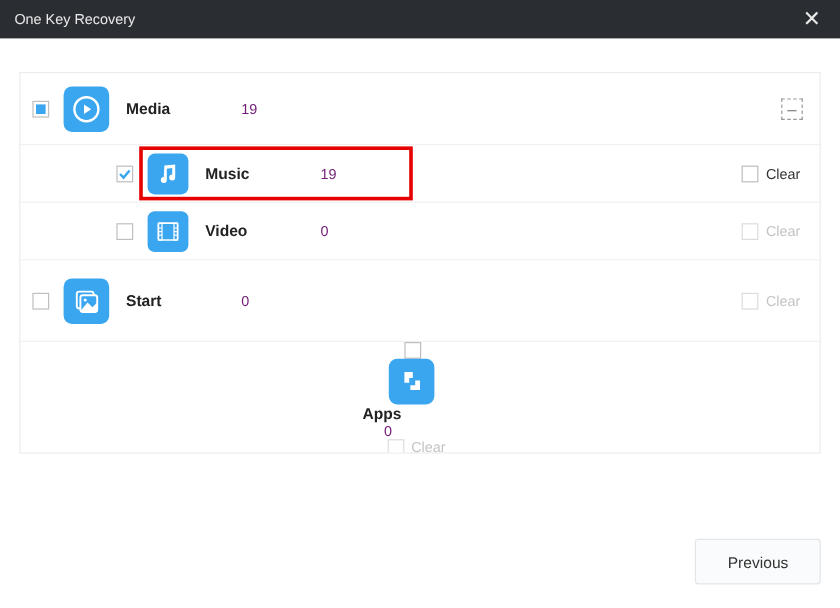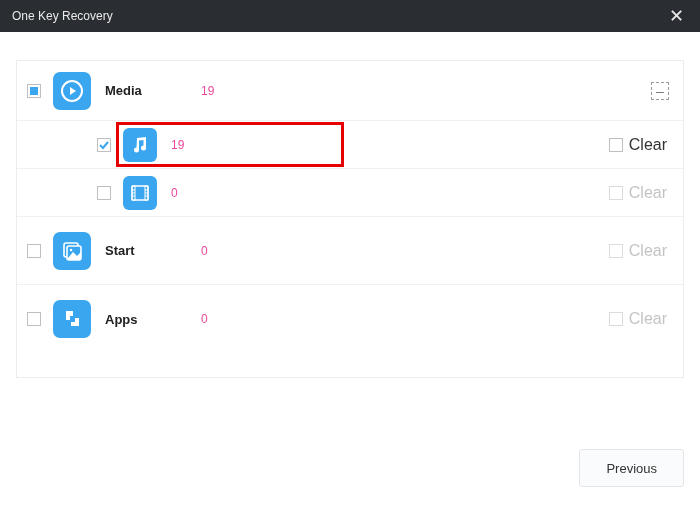--- a/index.html
+++ b/index.html
@@ -42,21 +42,21 @@
   }
   .row {
     display: flex;
     align-items: center;
     height: 60px;
     border-bottom: 1px solid #f0f0f0;
     padding: 0 10px 0 10px;
     position: relative;
   }
   .row.sub { padding-left: 10px; height: 48px; }
-  .row:last-child { border-bottom: none; }
+  .row:last-child { border-bottom: none; flex-direction: column; }
 
   .chk {
     width: 14px; height: 14px;
     border: 1px solid #bfbfbf;
     background: #fff;
     display: inline-flex;
     align-items: center; justify-content: center;
     margin-right: 12px;
     cursor: pointer;
     flex-shrink: 0;
@@ -80,42 +80,42 @@
   .icon-box svg { display: block; }
 
   .label {
     font-size: 13px;
     font-weight: 700;
     color: #222;
     width: 96px;
   }
   .count {
     font-size: 12px;
-    color: #ec4899;
+    color: #701a75;
     width: 60px;
     text-align: left;
   }
   .row .flex { flex: 1; }
 
   .collapse-box {
     width: 18px; height: 18px;
     border: 1px dashed #9a9a9a;
     display: inline-flex;
     align-items: center; justify-content: center;
     font-size: 14px;
     color: #7a7a7a;
     cursor: pointer;
     margin-right: 4px;
     line-height: 1;
   }
 
   .clear {
     display: inline-flex;
     align-items: center;
-    font-size: 16px;
+    font-size: 12px;
     color: #333;
     cursor: pointer;
     margin-right: 6px;
   }
   .clear .chk { margin-right: 6px; }
   .clear.disabled { color: #c4c4c4; cursor: default; }
   .clear.disabled .chk { border-color: #dcdcdc; }
 
   .highlight-music {
     position: absolute;
@@ -187,20 +187,21 @@
       <div class="chk">
         <svg width="12" height="12" viewBox="0 0 12 12">
             <path d="M2 6 L5 9 L10 3" stroke="#3aa6ef" stroke-width="2" fill="none"></path>
           </svg>
       </div>
       <div class="icon-box small">
         <svg width="20" height="20" viewBox="0 0 20 20">
             <path d="M7 3 L16 2 L16 13 A2.5 2.5 0 1 1 13.5 10.5 L13.5 5 L9 5.6 L9 15 A2.5 2.5 0 1 1 6.5 12.5 L7 3 Z" fill="#fff"></path>
           </svg>
       </div>
+      <div class="label">Music</div>
       <div class="count">19</div>
       <div class="flex"></div>
       <div class="clear">
         <div class="chk"></div>
         <span>Clear</span>
       </div>
       <div class="highlight-music"></div>
     </div>
 
     <div class="row sub">
@@ -212,20 +213,21 @@
             <rect x="2" y="3" width="3" height="14" fill="none" stroke="#fff" stroke-width="1"></rect>
             <rect x="15" y="3" width="3" height="14" fill="none" stroke="#fff" stroke-width="1"></rect>
             <line x1="2" y1="7" x2="5" y2="7" stroke="#fff" stroke-width="1"></line>
             <line x1="2" y1="10" x2="5" y2="10" stroke="#fff" stroke-width="1"></line>
             <line x1="2" y1="13" x2="5" y2="13" stroke="#fff" stroke-width="1"></line>
             <line x1="15" y1="7" x2="18" y2="7" stroke="#fff" stroke-width="1"></line>
             <line x1="15" y1="10" x2="18" y2="10" stroke="#fff" stroke-width="1"></line>
             <line x1="15" y1="13" x2="18" y2="13" stroke="#fff" stroke-width="1"></line>
           </svg>
       </div>
+      <div class="label">Video</div>
       <div class="count">0</div>
       <div class="flex"></div>
       <div class="clear disabled">
         <div class="chk"></div>
         <span>Clear</span>
       </div>
     </div>
 
     <div class="row" style="height:68px;">
       <div class="chk"></div>

